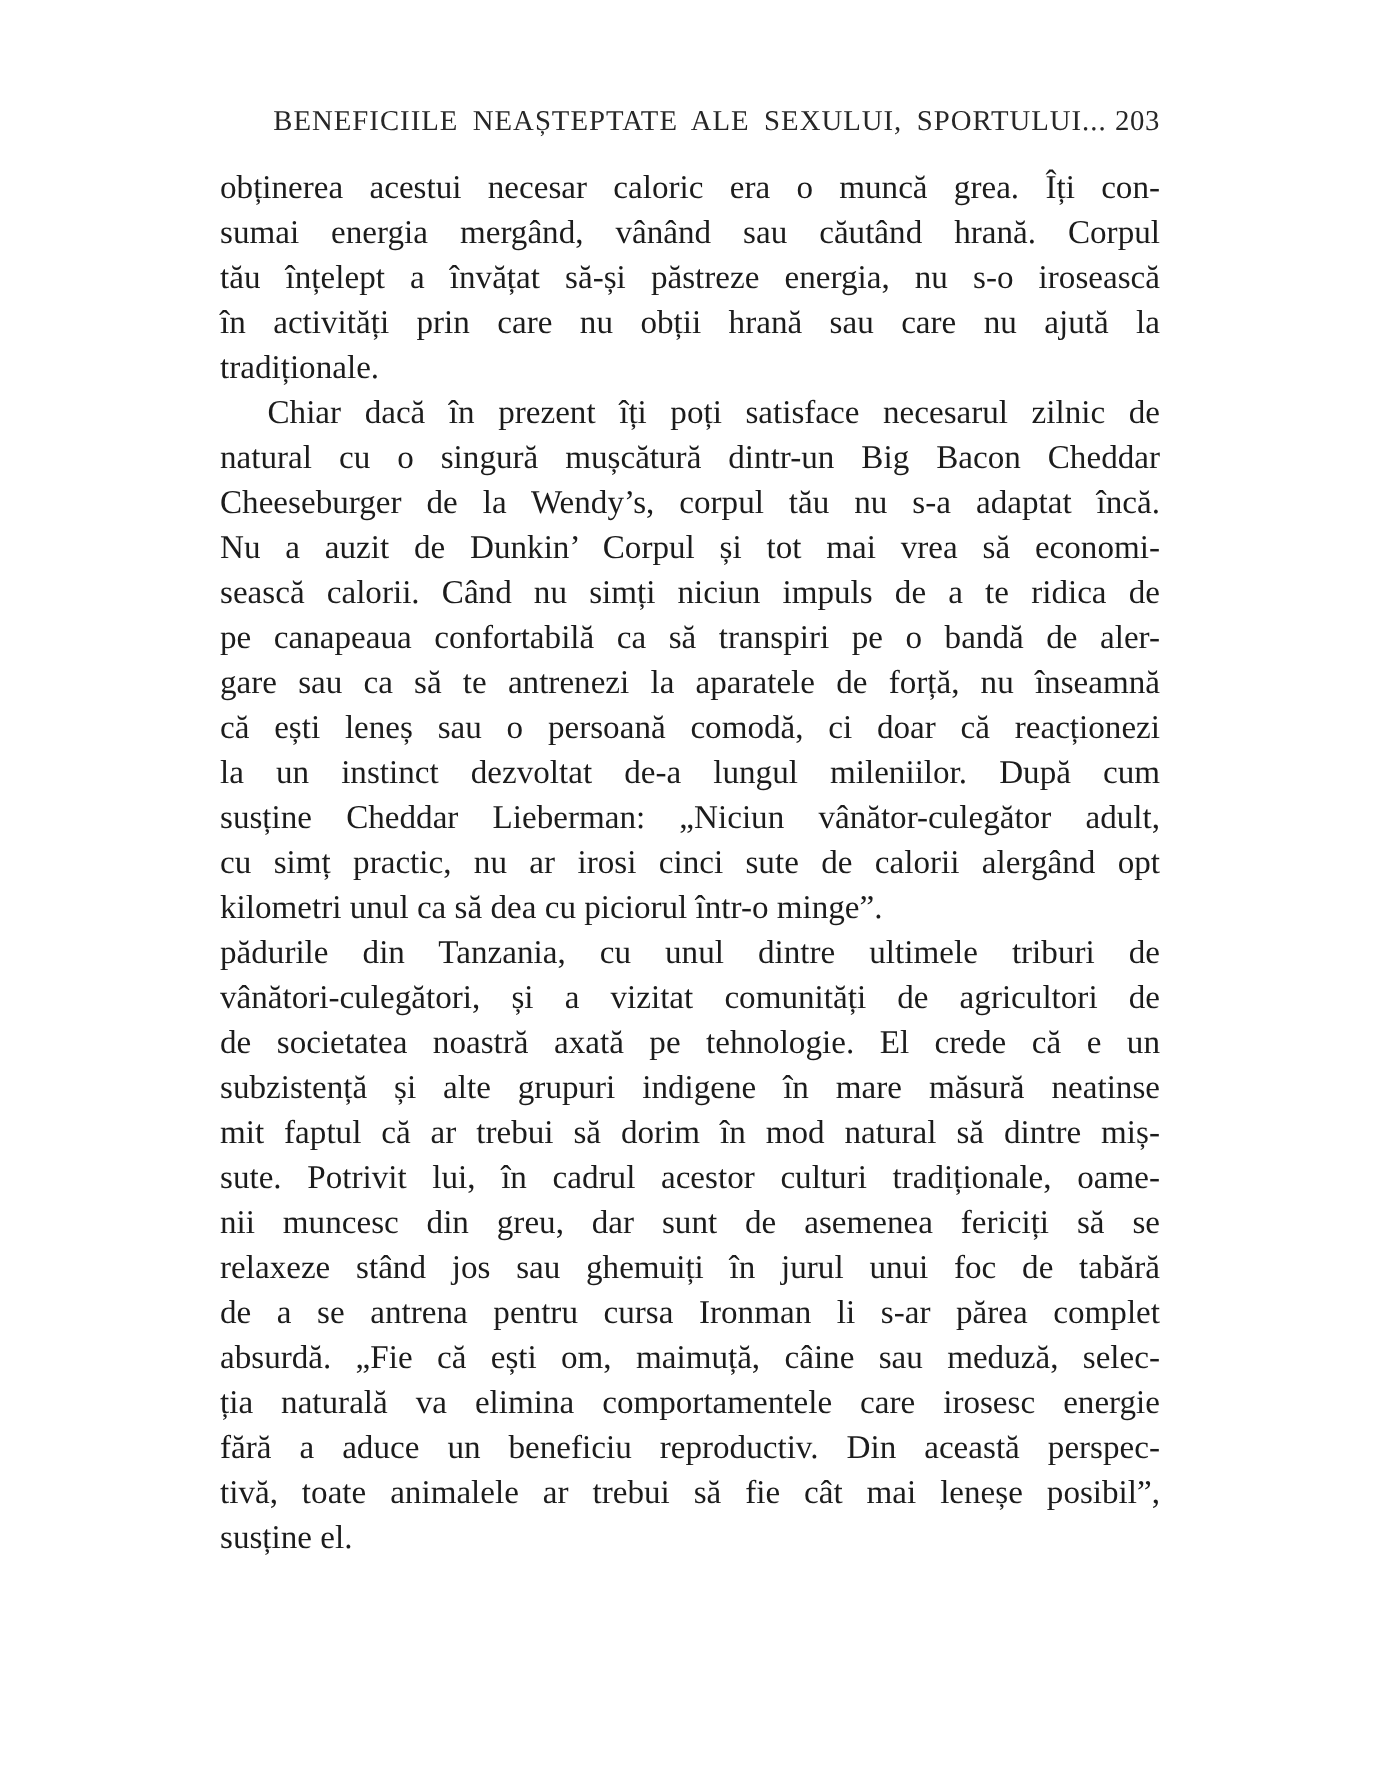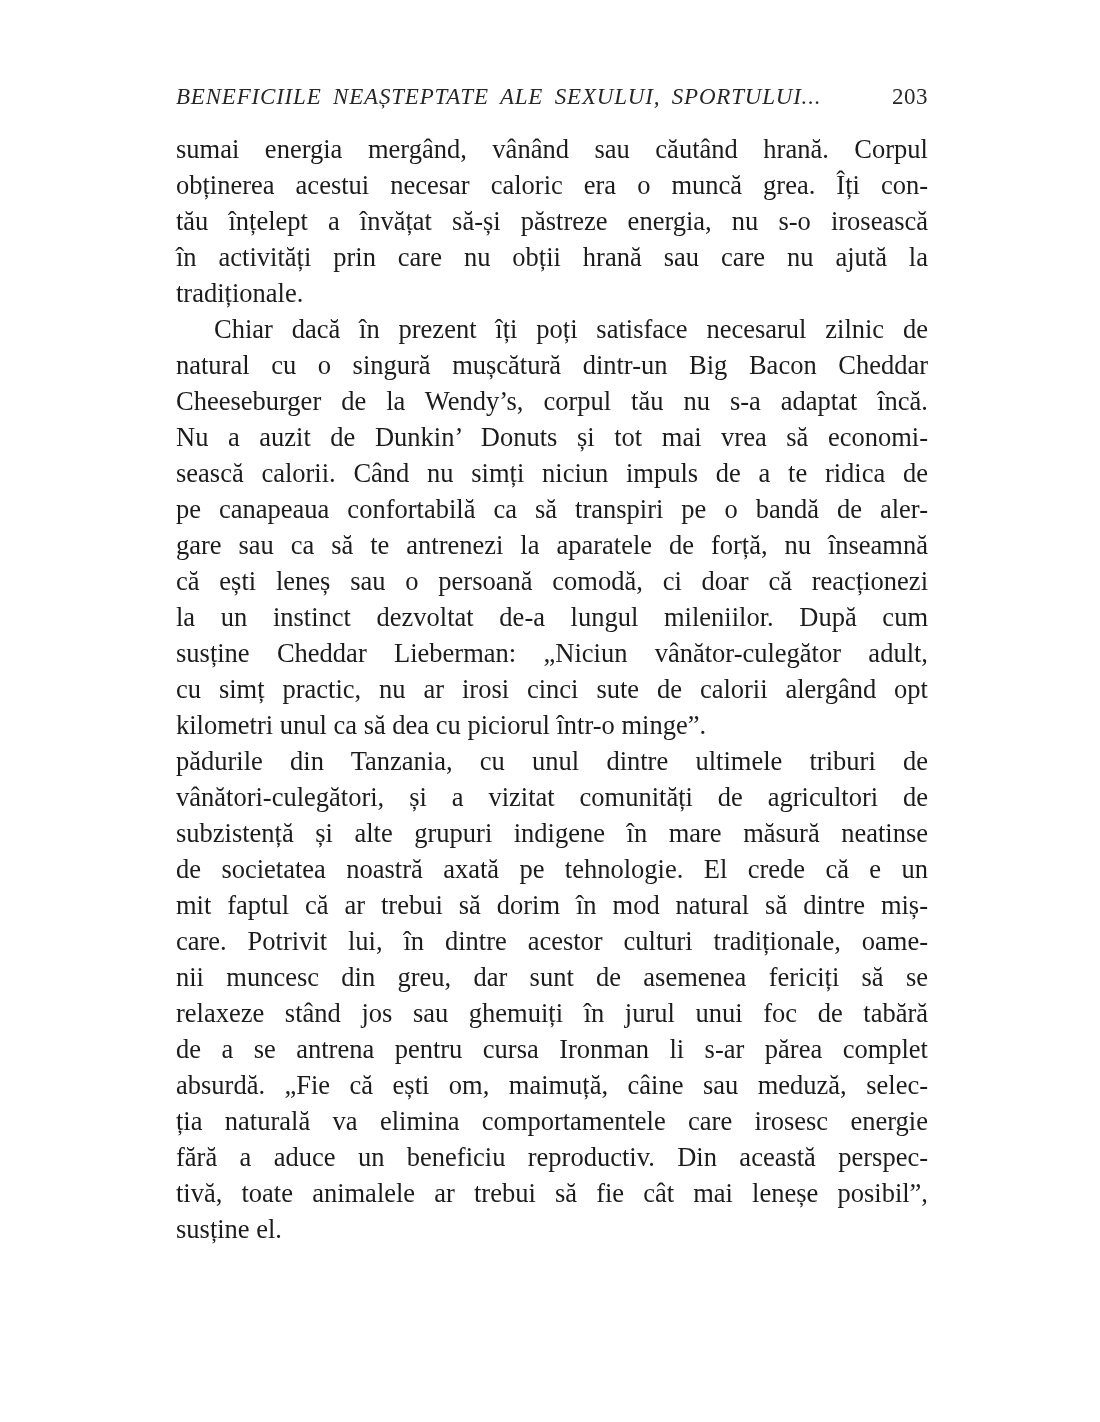--- a/index.html
+++ b/index.html
@@ -22,24 +22,24 @@
     top: 82px;
     left: 176px;
     width: 752px;
     height: 30px;
     font-size: 23px;
     line-height: 30px;
     color: #272727;
   }
   .running-header .title {
     display: block;
+    text-align: center;
     letter-spacing: 0.8px;
     word-spacing: 5px;
     white-space: nowrap;
-    font-style: italic;
   }
   .running-header .pagenum {
     position: absolute;
     right: 0;
     top: 0;
     letter-spacing: 0.5px;
   }
   .body-text {
     position: absolute;
     left: 176px;
@@ -68,43 +68,43 @@
 <body>
 
 <div class="page">
 
   <div class="running-header">
     <span class="title">BENEFICIILE NEAȘTEPTATE ALE SEXULUI, SPORTULUI...</span>
     <span class="pagenum">203</span>
   </div>
 
   <div class="body-text">
+      <div class="line"><span>obținerea acestui necesar caloric era o muncă grea. Îți con-</span></div>
       <div class="line"><span>sumai energia mergând, vânând sau căutând hrană. Corpul</span></div>
-      <div class="line"><span>obținerea acestui necesar caloric era o muncă grea. Îți con-</span></div>
       <div class="line"><span>tău înțelept a învățat să-și păstreze energia, nu s-o irosească</span></div>
       <div class="line"><span>în activități prin care nu obții hrană sau care nu ajută la</span></div>
       <div class="line pend"><span>tradiționale.</span></div>
       <div class="line indent"><span>Chiar dacă în prezent îți poți satisface necesarul zilnic de</span></div>
       <div class="line"><span>natural cu o singură mușcătură dintr-un Big Bacon Cheddar</span></div>
       <div class="line"><span>Cheeseburger de la Wendy’s, corpul tău nu s-a adaptat încă.</span></div>
-      <div class="line"><span>Nu a auzit de Dunkin’ Donuts și tot mai vrea să economi-</span></div>
+      <div class="line"><span>Nu a auzit de Dunkin’ Corpul și tot mai vrea să economi-</span></div>
       <div class="line"><span>sească calorii. Când nu simți niciun impuls de a te ridica de</span></div>
       <div class="line"><span>pe canapeaua confortabilă ca să transpiri pe o bandă de aler-</span></div>
       <div class="line"><span>gare sau ca să te antrenezi la aparatele de forță, nu înseamnă</span></div>
       <div class="line"><span>că ești leneș sau o persoană comodă, ci doar că reacționezi</span></div>
       <div class="line"><span>la un instinct dezvoltat de-a lungul mileniilor. După cum</span></div>
       <div class="line"><span>susține Cheddar Lieberman: „Niciun vânător-culegător adult,</span></div>
       <div class="line"><span>cu simț practic,  nu ar irosi cinci sute de calorii alergând opt</span></div>
       <div class="line pend"><span>kilometri unul ca să dea cu piciorul într-o minge”.</span></div>
       <div class="line"><span>pădurile din Tanzania, cu unul dintre ultimele triburi de</span></div>
       <div class="line"><span>vânători-culegători, și a vizitat comunități de agricultori de</span></div>
+      <div class="line"><span>de societatea noastră axată pe tehnologie. El crede că e un</span></div>
       <div class="line"><span>subzistență și alte grupuri indigene în mare măsură neatinse</span></div>
-      <div class="line"><span>de societatea noastră axată pe tehnologie. El crede că e un</span></div>
       <div class="line"><span>mit faptul că ar trebui să </span><span class="it">dorim în mod natural</span><span> să dintre miș-</span></div>
-      <div class="line"><span>care. Potrivit lui, în dintre acestor culturi tradiționale, oame-</span></div>
+      <div class="line"><span>sute. Potrivit lui, în cadrul acestor culturi tradiționale, oame-</span></div>
       <div class="line"><span>nii muncesc din greu, dar sunt de asemenea fericiți să se</span></div>
       <div class="line"><span>relaxeze stând jos sau ghemuiți în jurul unui foc de tabără</span></div>
       <div class="line"><span>de a se antrena pentru cursa Ironman li s-ar părea complet</span></div>
       <div class="line"><span>absurdă. „Fie că ești om, maimuță, câine sau meduză, selec-</span></div>
       <div class="line"><span>ția naturală va elimina comportamentele care irosesc energie</span></div>
       <div class="line"><span>fără a aduce un beneficiu reproductiv. Din această perspec-</span></div>
       <div class="line"><span>tivă, toate animalele ar trebui să fie cât mai leneșe posibil”,</span></div>
       <div class="line pend"><span>susține el.</span></div>
     </div>
 

